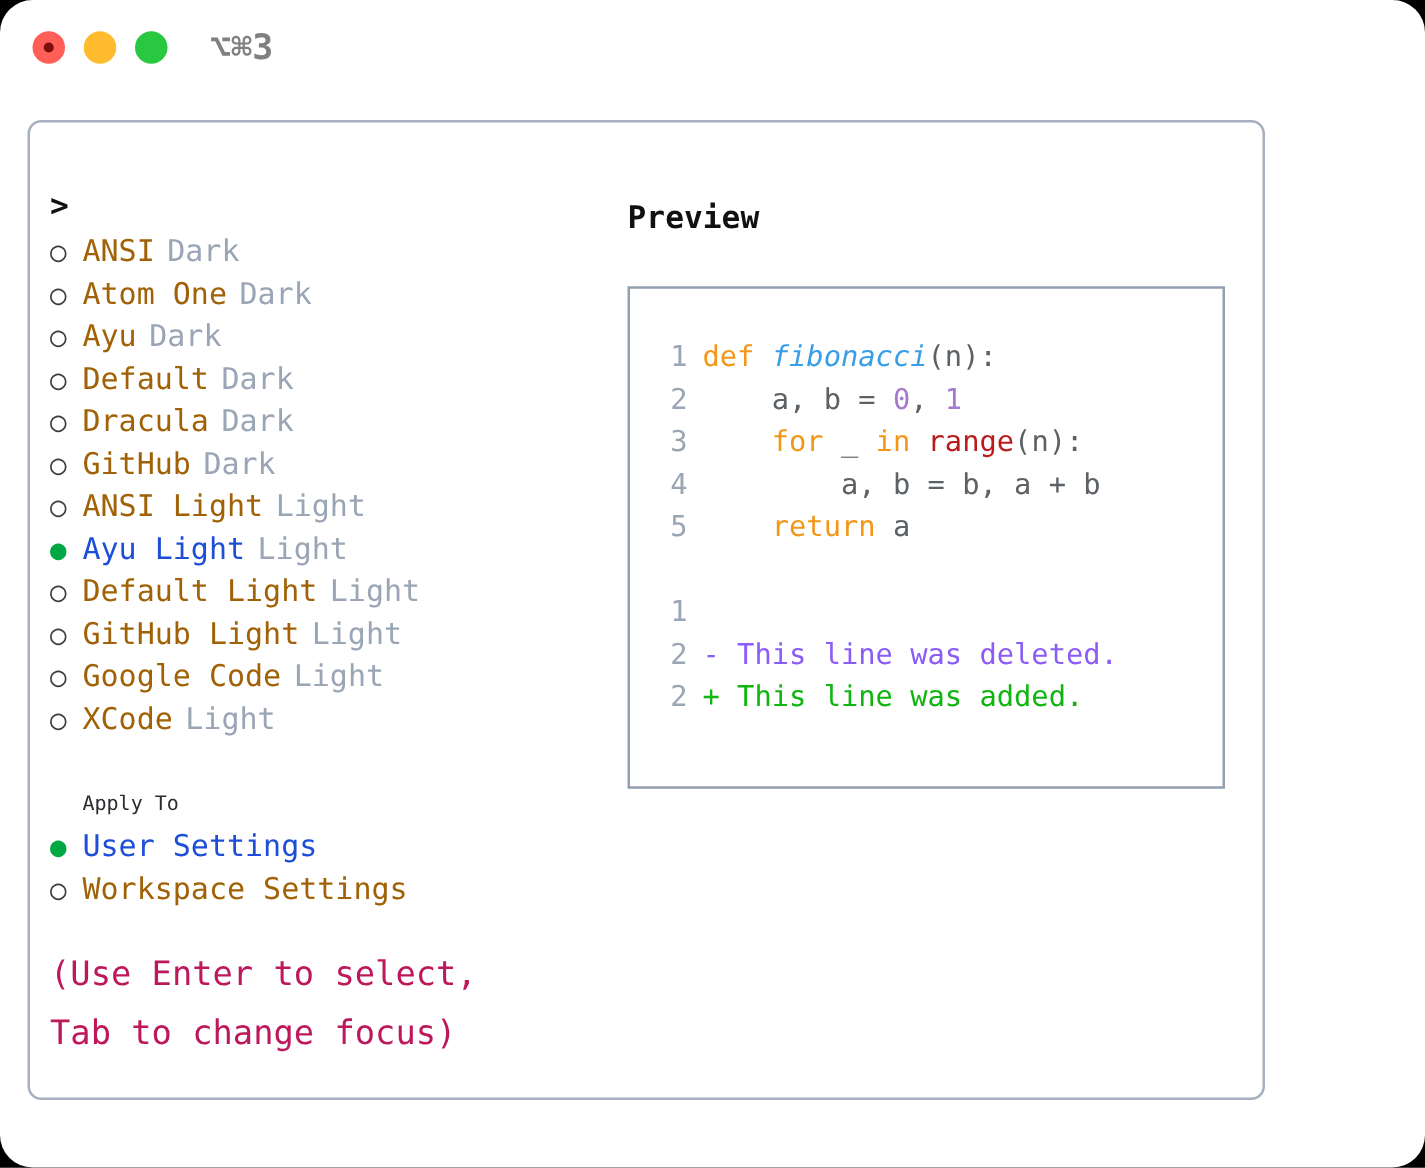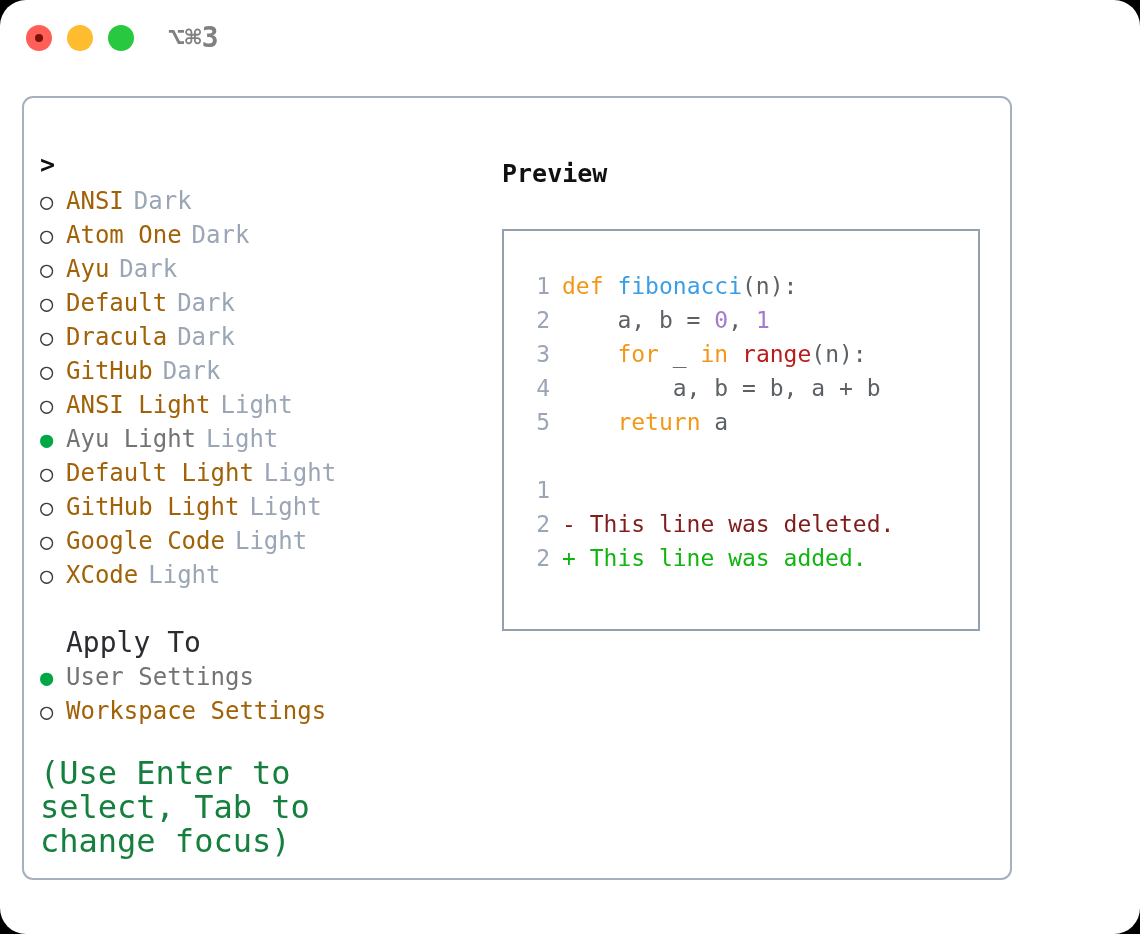--- a/index.html
+++ b/index.html
@@ -108,21 +108,21 @@
     width: 26px;
     flex: 0 0 26px;
     text-align: left;
     font-size: 22px;
     color: #3b3b42;
   }
   .marker.sel {
     color: #00a843;
   }
   .label { color: #a16207; }
-  .row.selected .label { color: #737373; }
+  .row.selected .label { color: #1d4ed8; }
   .variant {
     color: #9aa5b5;
     padding-left: 10px;
   }
 
   .heading {
     display: flex;
     align-items: baseline;
     height: 38px;
     font-size: 25px;
@@ -134,38 +134,38 @@
   .heading .caret {
     display: inline-block;
     width: 26px;
     flex: 0 0 26px;
   }
 
   .subheading {
     display: flex;
     align-items: baseline;
     height: 34px;
-    font-size: 28px;
+    font-size: 16px;
     line-height: 34px;
     color: #2b2b31;
     white-space: pre;
   }
   .subheading .pad {
     display: inline-block;
     width: 26px;
     flex: 0 0 26px;
   }
 
   .spacer { height: 34px; }
   .spacer-sm { height: 28px; }
 
   .hint {
-    font-size: 32px;
-    line-height: 34px;
-    color: #15803d;
+    font-size: 27px;
+    line-height: 47px;
+    color: #be185d;
     width: 400px;
     white-space: normal;
   }
 
   
   .right-col {
     position: absolute;
     left: 478px;
     top: 59px;
     width: 490px;
@@ -199,28 +199,28 @@
     display: inline-block;
     width: 28px;
     flex: 0 0 28px;
     text-align: right;
     color: #9aa5b5;
     padding-right: 12px;
   }
   .code-text { color: #5c6166; }
 
   .tok-kw   { color: #f29718; }
-  .tok-fn   { color: #399ee6; }
+  .tok-fn   { color: #399ee6; font-style: italic; }
   .tok-num  { color: #a37acc; }
   .tok-call { color: #b91c1c; }
   .tok-pl   { color: #5c6166; }
 
   .diff-gap { height: 34px; }
   .diff-ctx { color: #8a8a90; }
-  .diff-del { color: #7f1d1d; text-align: right; }
+  .diff-del { color: #8b5cf6; text-align: right; }
   .diff-add { color: #11b511; text-align: center; }
 </style>
 </head>
 <body>
 
 <div class="window">
 
   <div class="titlebar">
     <div class="traffic">
       <span class="dot dot-red"></span>

